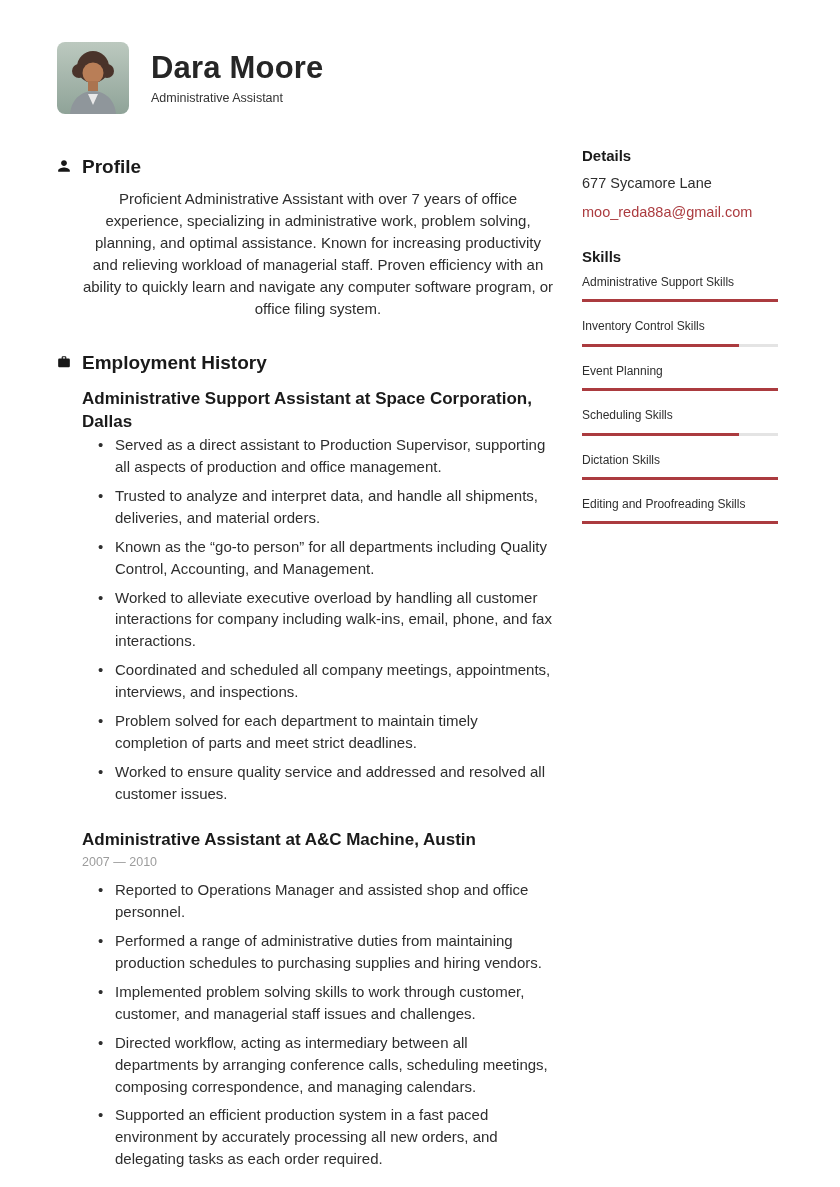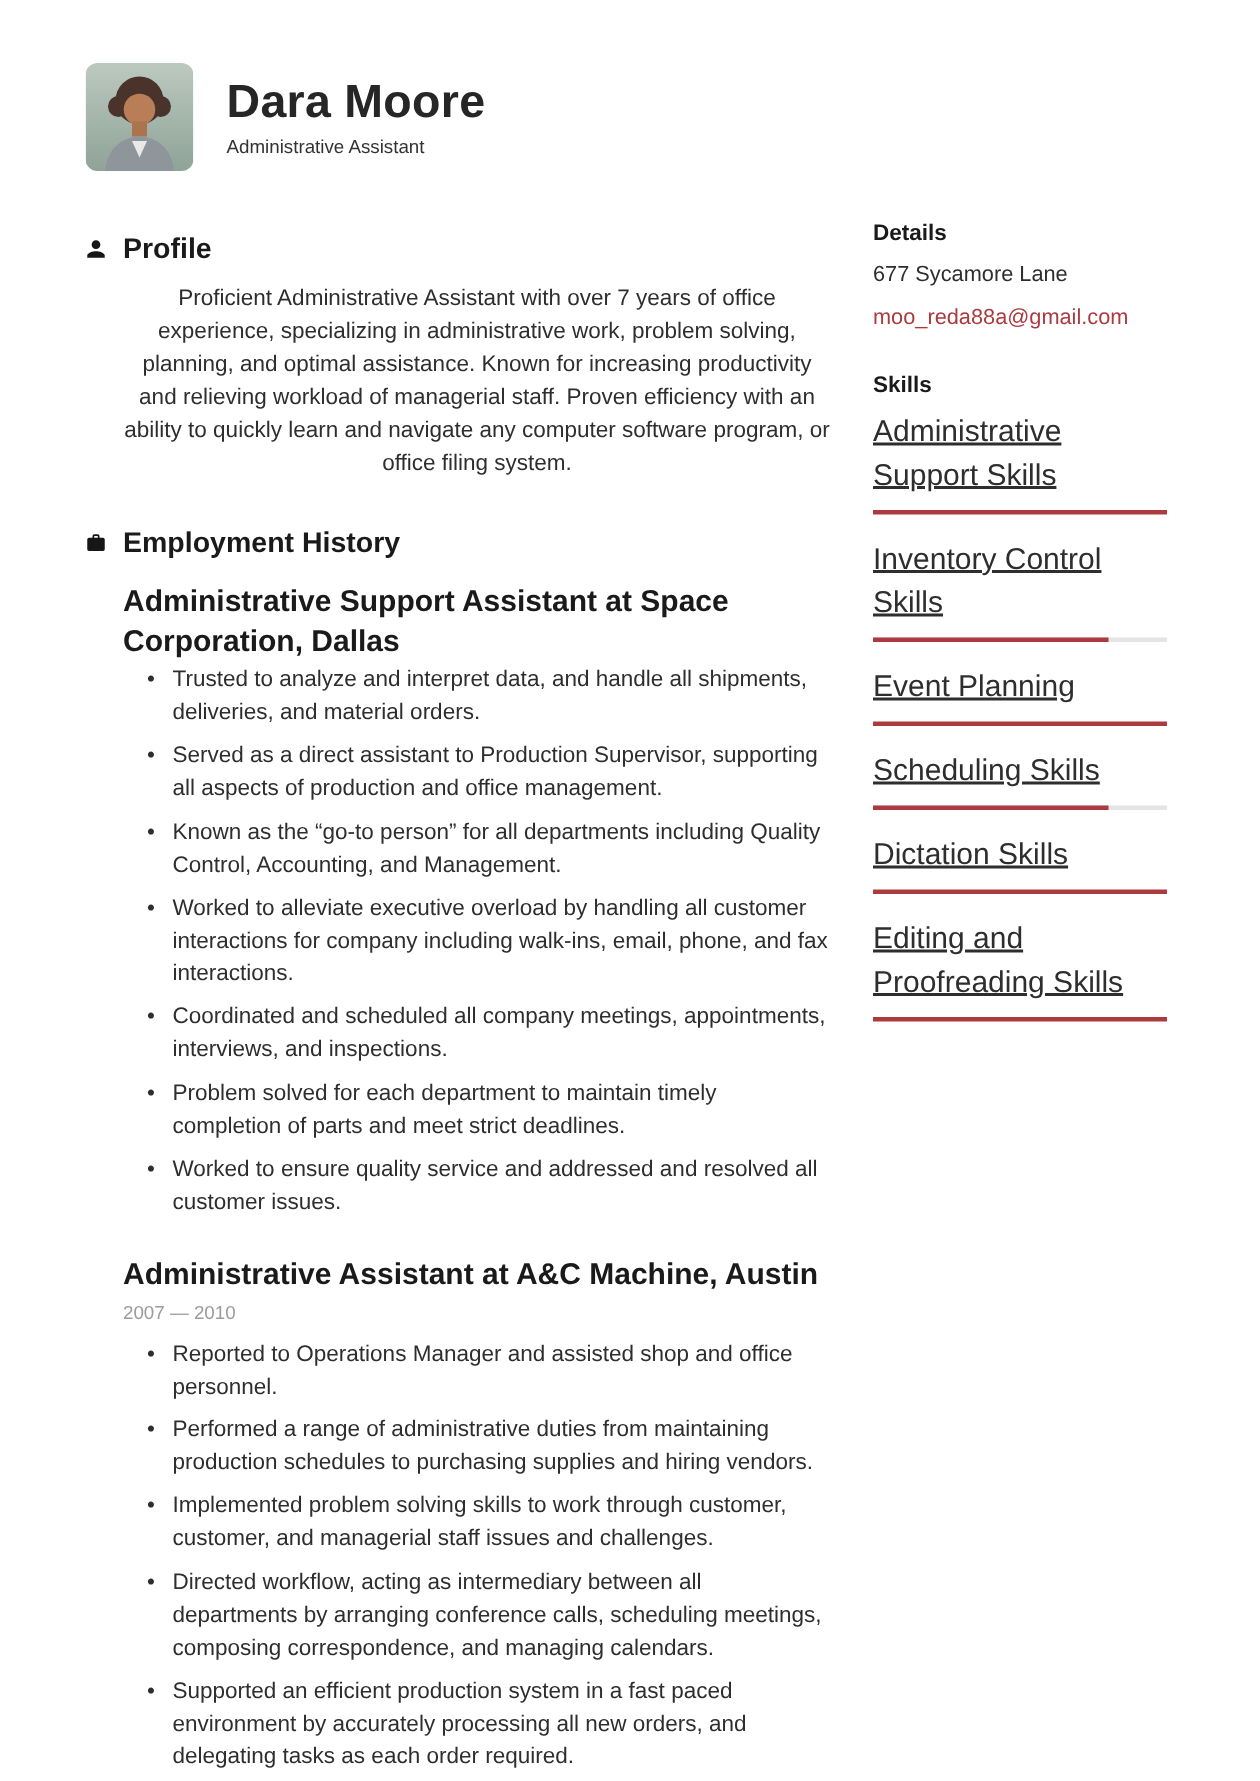--- a/index.html
+++ b/index.html
@@ -31,33 +31,33 @@
   .sec-head{display:flex;align-items:center;margin:0 0 10px 0;position:relative;}
   .sec-icon{position:absolute;left:-25px;top:3px;width:14px;height:14px;color:#171717;}
   .sec-icon svg{display:block;width:14px;height:14px;fill:#171717;}
   .sec-head h2{font-size:19px;margin:0;color:var(--heading);font-weight:700;}
   .profile-text{margin:0;font-size:15px;line-height:1.47;color:var(--body_text);text-align:center;}
   .employment{margin-top:32px;}
 
   
   .job{margin-top:14px;margin-bottom:24px;}
   .job:last-child{margin-bottom:0;}
-  .job h3{font-size:20px;margin:0;color:var(--heading);font-weight:700;line-height:1.35;}
+  .job h3{font-size:17px;margin:0;color:var(--heading);font-weight:700;line-height:1.35;}
   .job-dates{font-size:12.5px;color:var(--muted);margin:4px 0 10px;}
   .bullets{list-style:none;margin:0;padding:0;}
   .bullets li{position:relative;padding-left:33px;font-size:15px;line-height:1.46;color:var(--body_text);margin-bottom:7px;}
   .bullets li::before{content:"\2022";position:absolute;left:16px;top:0;color:var(--body_text);}
 
   
   .side-section{margin-bottom:26px;}
   .side-heading{font-size:15px;font-weight:700;color:var(--heading);margin:0 0 9px;}
   .side-line{font-size:14.5px;color:var(--body_text);line-height:1.5;}
   .email-link{display:block;font-size:14.5px;color:var(--accent);margin-top:7px;text-decoration:none;cursor:pointer;line-height:1.4;word-break:break-all;}
   .skill{margin-bottom:16px;}
-  .skill-label{font-size:20px;color:var(--body_text);line-height:1.45;margin-bottom:8px;text-decoration:underline;}
+  .skill-label{font-size:12px;color:var(--body_text);line-height:1.45;margin-bottom:8px;}
   .skill-track{height:3px;background:#e4e4e4;}
   .skill-fill{height:100%;background:var(--accent);width:0;}
 </style>
 </head>
 <body>
 
 <div class="page">
 
   <header class="header">
     <div class="photo">
@@ -106,22 +106,22 @@
             <svg viewBox="0 0 24 24">
                 <path d="M10 2h4a2 2 0 0 1 2 2v2h4a2 2 0 0 1 2 2v11a2 2 0 0 1-2 2H4a2 2 0 0 1-2-2V8a2 2 0 0 1 2-2h4V4a2 2 0 0 1 2-2zm0 4h4V4h-4v2z"></path>
               </svg>
           </span>
           <h2>Employment History</h2>
         </div>
 
         <article class="job">
           <h3>Administrative Support Assistant at Space Corporation, Dallas</h3>
           <ul class="bullets">
+            <li>Served as a direct assistant to Production Supervisor, supporting all aspects of production and office management.</li>
             <li>Trusted to analyze and interpret data, and handle all shipments, deliveries, and material orders.</li>
-            <li>Served as a direct assistant to Production Supervisor, supporting all aspects of production and office management.</li>
             <li>Known as the “go-to person” for all departments including Quality Control, Accounting, and Management.</li>
             <li>Worked to alleviate executive overload by handling all customer interactions for company including walk-ins, email, phone, and fax interactions.</li>
             <li>Coordinated and scheduled all company meetings, appointments, interviews, and inspections.</li>
             <li>Problem solved for each department to maintain timely completion of parts and meet strict deadlines.</li>
             <li>Worked to ensure quality service and addressed and resolved all customer issues.</li>
           </ul>
         </article>
 
         <article class="job">
           <h3>Administrative Assistant at A&amp;C Machine, Austin</h3>

